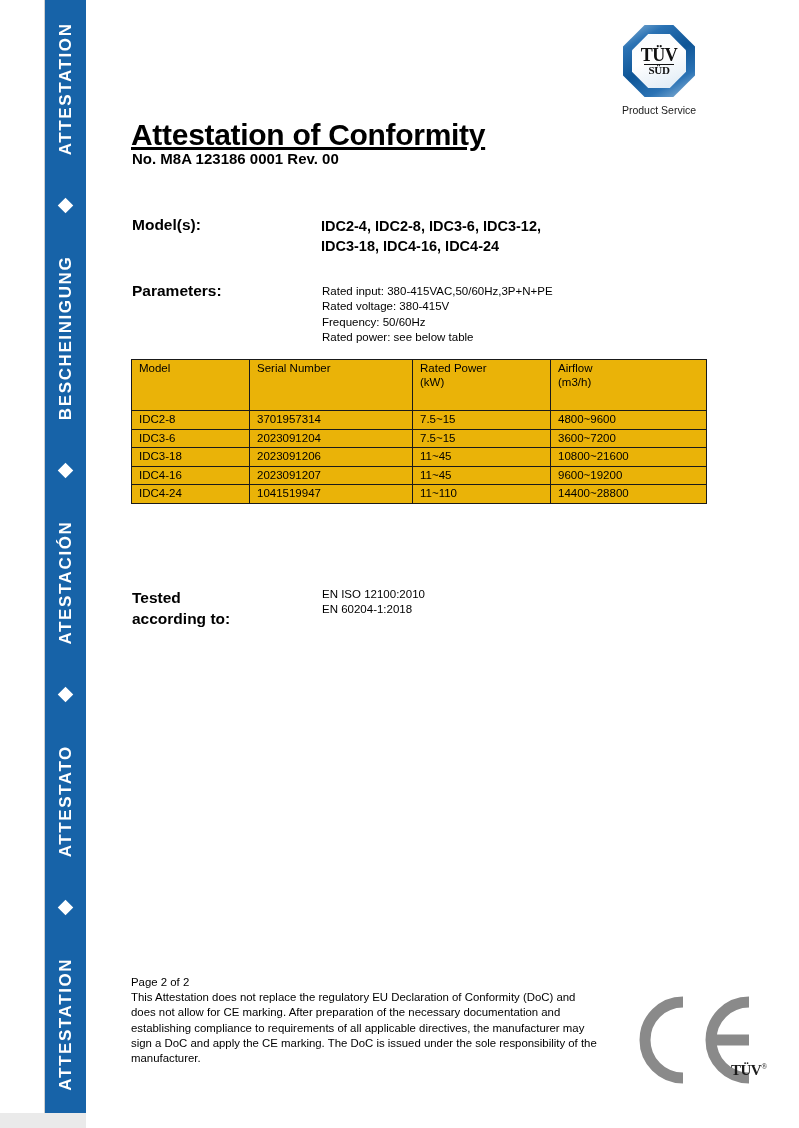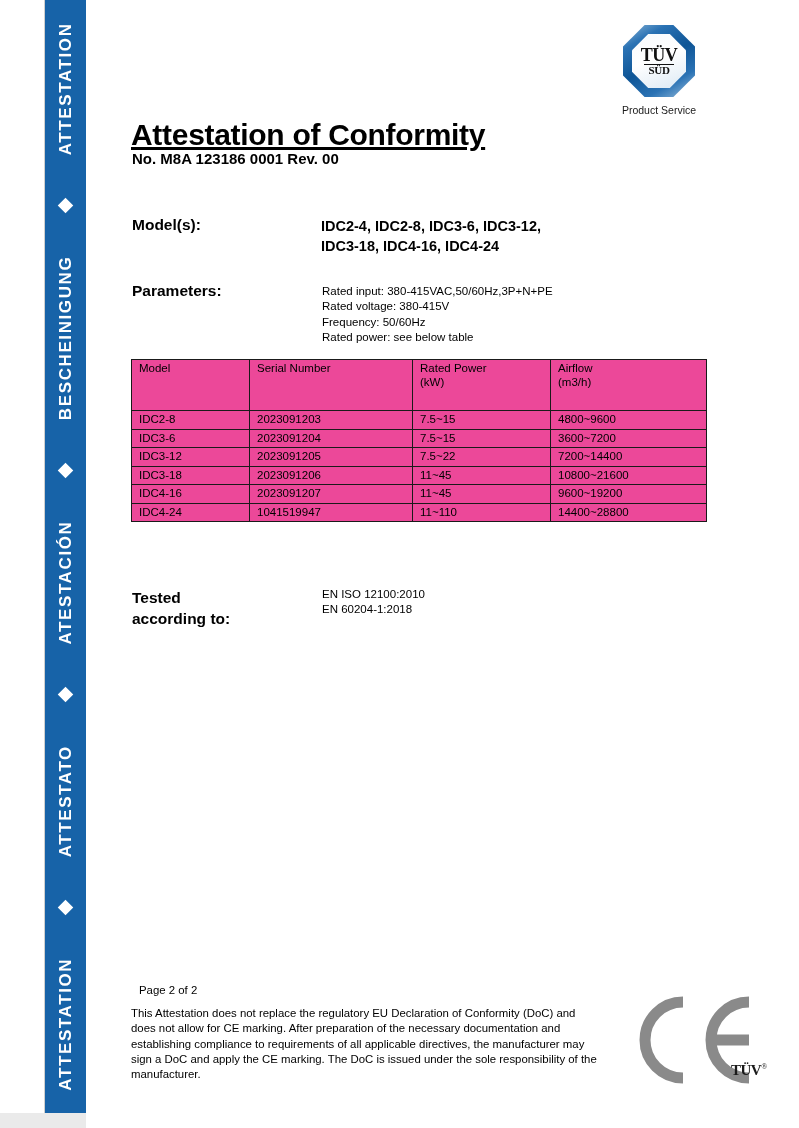--- a/index.html
+++ b/index.html
@@ -197,21 +197,21 @@
     table-layout: fixed;
   }
   #spec-table th, #spec-table td {
     border: 1.3px solid #1a1a1a;
     font-size: 11.5px;
     font-weight: normal;
     text-align: left;
     vertical-align: top;
     padding: 2px 0 2px 7px;
     line-height: 13.5px;
-    background: #ec4899;
+    background: #eab308;
   }
   #spec-table thead th {
     height: 46px;
   }
   #spec-table tbody td {
     height: 13px;
   }
   .col-model  { width: 110px; }
   .col-serial { width: 155px; }
   .col-power  { width: 130px; }
@@ -219,21 +219,21 @@
 
   
   #footer {
     position: absolute;
     left: 0px;
     top: 975px;
     width: 470px;
     font-size: 11.4px;
     line-height: 15.2px;
   }
-  #footer-page { margin: 8px; }
+  #footer-page { margin: 0; }
   #footer-body { margin: 0; }
   #footer-address {
     position: absolute;
     left: 0px;
     top: 1086px;
     font-size: 11.4px;
   }
 
   
   #ce-block {
@@ -321,35 +321,29 @@
           </th>
           <th class="col-air">
             <div>Airflow</div>
             <div>(m3/h)</div>
           </th>
         </tr>
       </thead>
       <tbody>
         <tr>
           <td>IDC2-8</td>
-          <td>2023091203</td>
+          <td>3701957314</td>
           <td>7.5~15</td>
           <td>4800~9600</td>
         </tr>
         <tr>
           <td>IDC3-6</td>
           <td>2023091204</td>
           <td>7.5~15</td>
           <td>3600~7200</td>
-        </tr>
-        <tr>
-          <td>IDC3-12</td>
-          <td>2023091205</td>
-          <td>7.5~22</td>
-          <td>7200~14400</td>
         </tr>
         <tr>
           <td>IDC3-18</td>
           <td>2023091206</td>
           <td>11~45</td>
           <td>10800~21600</td>
         </tr>
         <tr>
           <td>IDC4-16</td>
           <td>2023091207</td>

